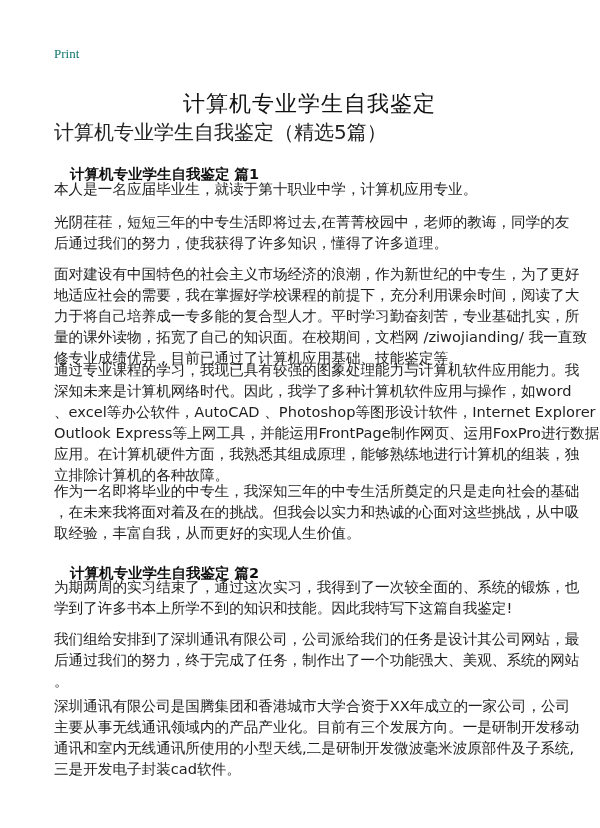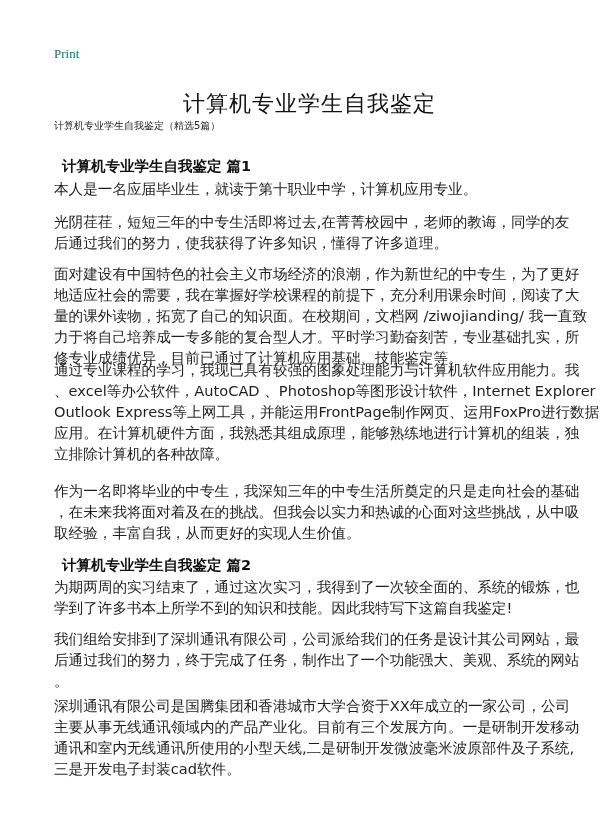--- a/index.html
+++ b/index.html
@@ -38,32 +38,32 @@
       font-size: 22px;
       font-weight: normal;
       letter-spacing: 1px;
       color: #111;
       margin: 9px;
     }
     .doc-subtitle {
       position: absolute;
       top: 119px;
       left: 0;
-      font-size: 10px;
+      font-size: 20px;
       color: #222;
       white-space: nowrap;
     }
     .section-heading {
       position: absolute;
       left: 0;
       font-size: 14.5px;
       font-weight: bold;
       color: #111;
       white-space: nowrap;
-      margin: 8px;
+      margin: 16px;
     }
     .para {
       position: absolute;
       left: 0;
       width: 500px;
       margin: 0;
     }
     .para .line {
       display: block;
       font-size: 14.6px;
@@ -91,27 +91,28 @@
   </p>
 
   <p class="para" style="top:211px;">
     <span class="line">光阴荏荏，短短三年的中专生活即将过去,在菁菁校园中，老师的教诲，同学的友</span>
     <span class="line">后通过我们的努力，使我获得了许多知识，懂得了许多道理。</span>
   </p>
 
   <p class="para" style="top:263px;">
     <span class="line">面对建设有中国特色的社会主义市场经济的浪潮，作为新世纪的中专生，为了更好</span>
     <span class="line">地适应社会的需要，我在掌握好学校课程的前提下，充分利用课余时间，阅读了大</span>
+    <span class="line">力于将自己培养成一专多能的复合型人才。平时学习勤奋刻苦，专业基础扎实，所</span>
     <span class="line">量的课外读物，拓宽了自己的知识面。在校期间，文档网 /ziwojianding/  我一直致</span>
-    <span class="line">力于将自己培养成一专多能的复合型人才。平时学习勤奋刻苦，专业基础扎实，所</span>
     <span class="line">修专业成绩优异，目前已通过了计算机应用基础、技能鉴定等。</span>
   </p>
 
   <p class="para" style="top:359px;">
     <span class="line">通过专业课程的学习，我现已具有较强的图象处理能力与计算机软件应用能力。我</span>
+    <span class="line">深知未来是计算机网络时代。因此，我学了多种计算机软件应用与操作，如word</span>
     <span class="line">、excel等办公软件，AutoCAD 、Photoshop等图形设计软件，Internet  Explorer 、</span>
     <span class="line">Outlook Express等上网工具，并能运用FrontPage制作网页、运用FoxPro进行数据库</span>
     <span class="line">应用。在计算机硬件方面，我熟悉其组成原理，能够熟练地进行计算机的组装，独</span>
     <span class="line">立排除计算机的各种故障。</span>
   </p>
 
   <p class="para" style="top:480px;">
     <span class="line">作为一名即将毕业的中专生，我深知三年的中专生活所奠定的只是走向社会的基础</span>
     <span class="line">，在未来我将面对着及在的挑战。但我会以实力和热诚的心面对这些挑战，从中吸</span>
     <span class="line">取经验，丰富自我，从而更好的实现人生价值。</span>

